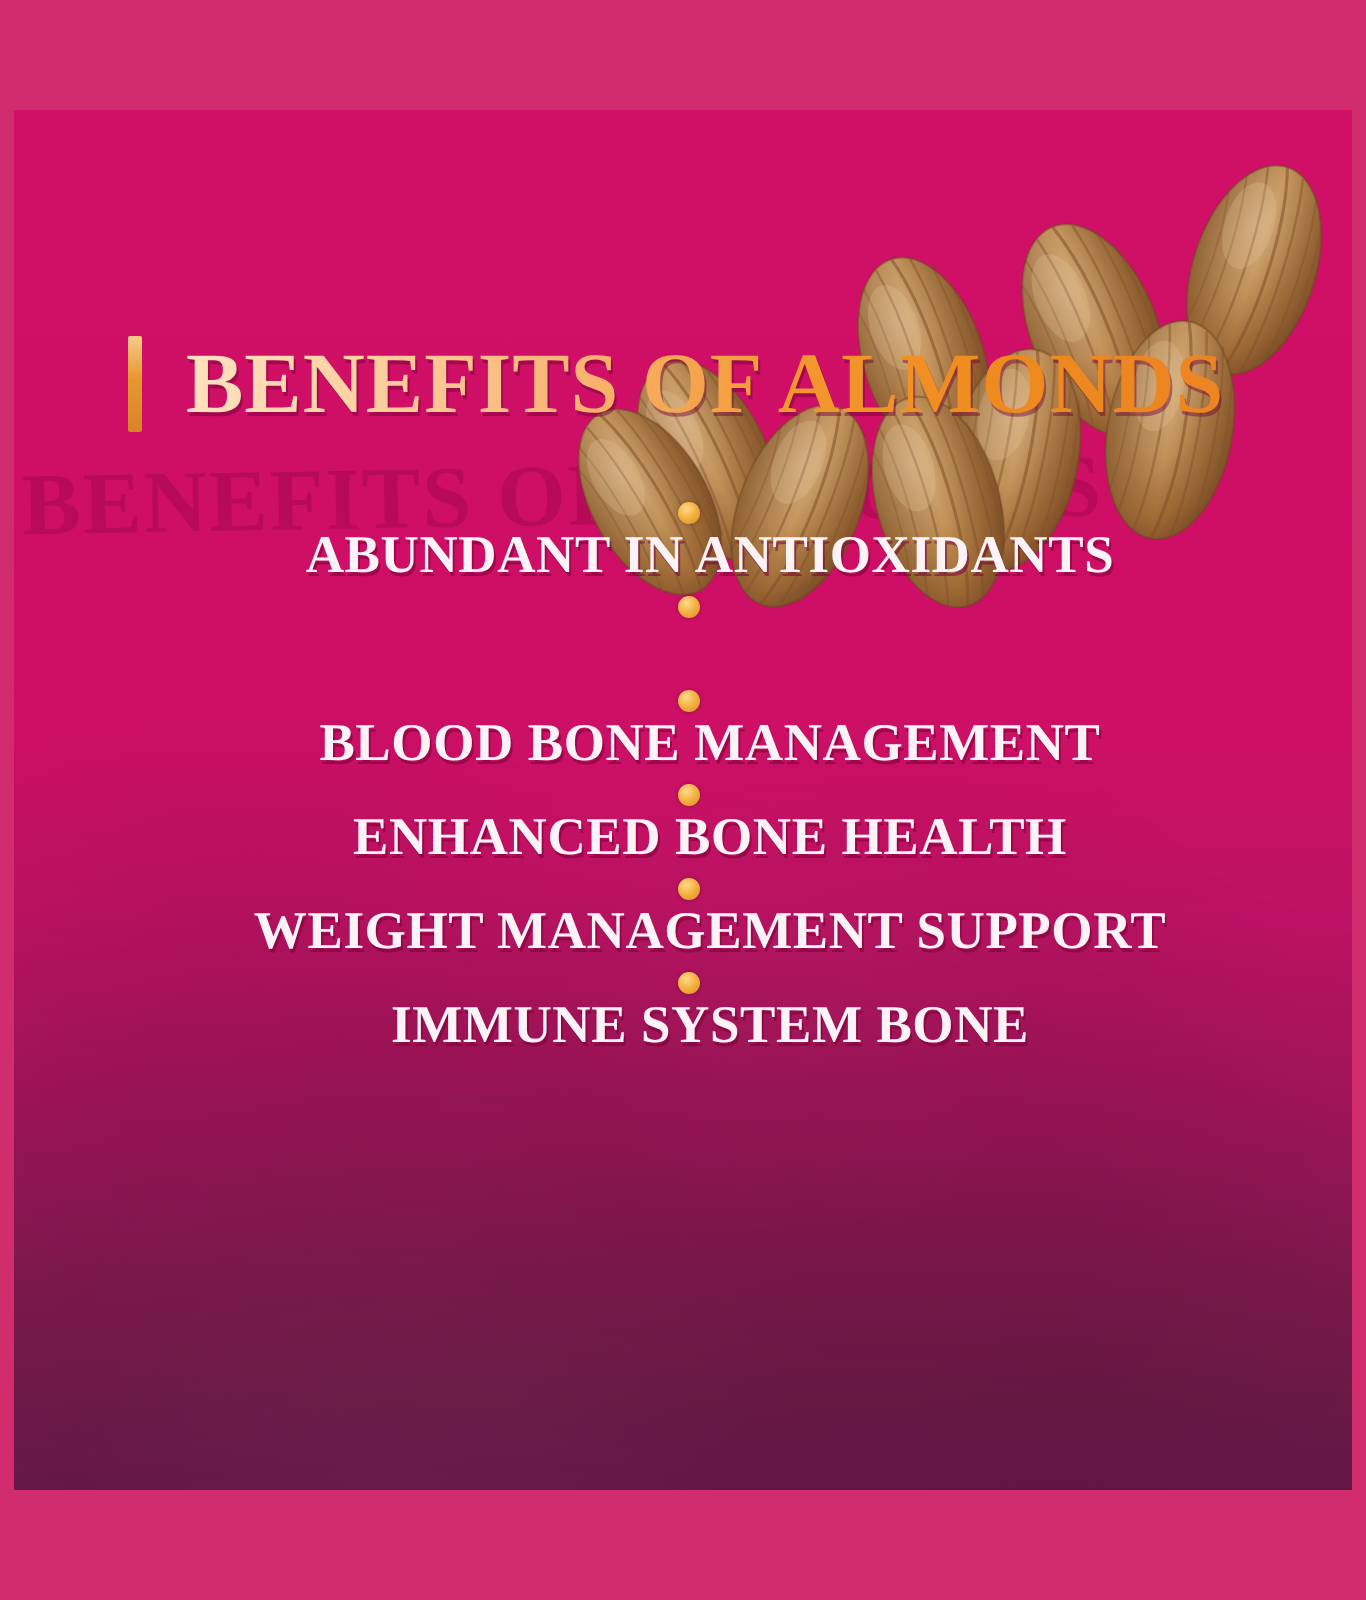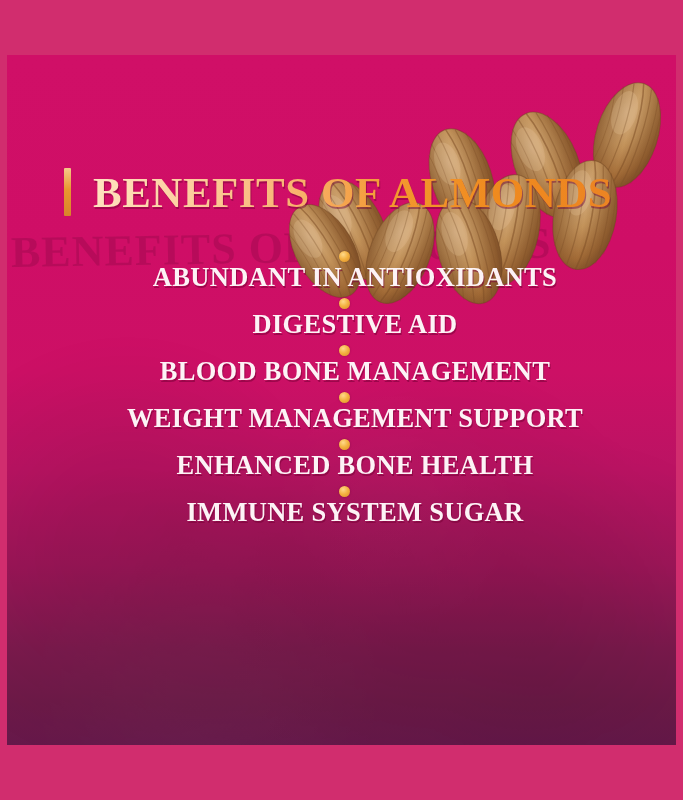--- a/index.html
+++ b/index.html
@@ -205,37 +205,36 @@
       <div id="title">BENEFITS OF ALMONDS</div>
     </div>
 
     <div id="list">
       <div class="benefit-row">
         <span class="bullet"></span>
         <span class="benefit-text">ABUNDANT IN ANTIOXIDANTS</span>
       </div>
       <div class="benefit-row">
         <span class="bullet"></span>
-        <span class="benefit-text">DIGESTIVE AID</span>
       </div>
       <div class="benefit-row">
         <span class="bullet"></span>
         <span class="benefit-text">BLOOD BONE MANAGEMENT</span>
       </div>
       <div class="benefit-row">
         <span class="bullet"></span>
+        <span class="benefit-text">ENHANCED BONE HEALTH</span>
+      </div>
+      <div class="benefit-row">
+        <span class="bullet"></span>
         <span class="benefit-text">WEIGHT MANAGEMENT SUPPORT</span>
       </div>
       <div class="benefit-row">
         <span class="bullet"></span>
-        <span class="benefit-text">ENHANCED BONE HEALTH</span>
-      </div>
-      <div class="benefit-row">
-        <span class="bullet"></span>
-        <span class="benefit-text">IMMUNE SYSTEM SUGAR</span>
+        <span class="benefit-text">IMMUNE SYSTEM BONE</span>
       </div>
     </div>
 
   </div>
 
   <div id="top-strip"></div>
   <div id="bottom-strip"></div>
   <div id="left-strip"></div>
   <div id="right-strip"></div>
 

